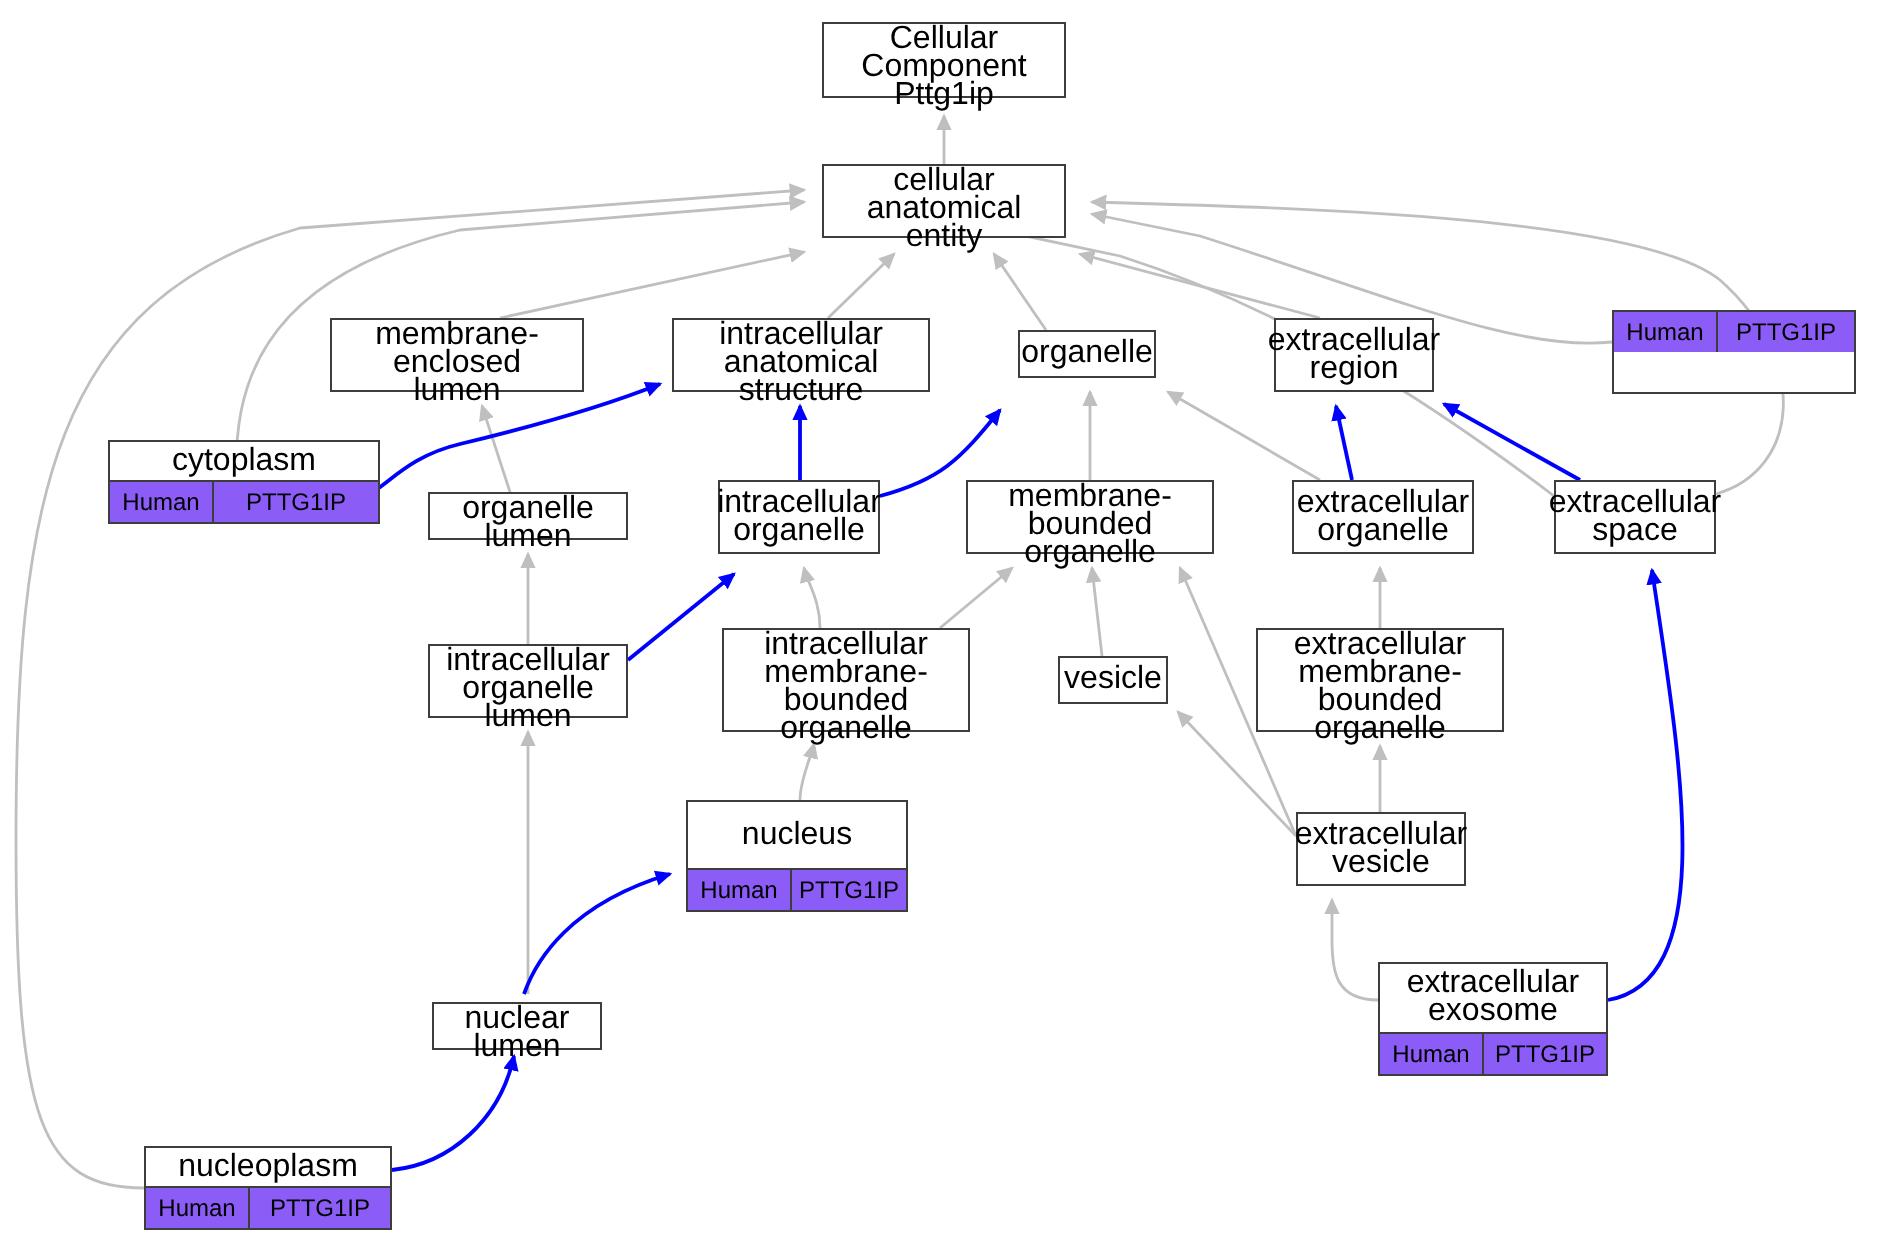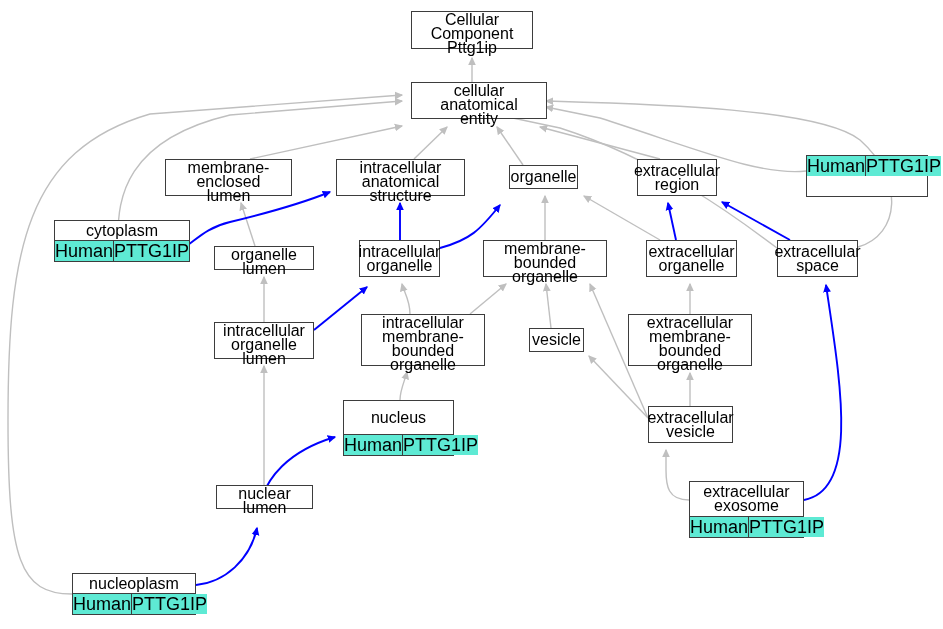--- a/index.html
+++ b/index.html
@@ -33,23 +33,23 @@
   }
   .node.hasgene .title{border-bottom:1.4px solid #3d3d3d;}
   .gene{
     display:flex;
     height:20px;
     flex:0 0 20px;
   }
   .gene .org,.gene .sym{
     flex:1 1 auto;
     display:flex;align-items:center;justify-content:center;
-    background:#5eead4;
+    background:#8b5cf6;
     color:#000000;
-    font-size:18px;
+    font-size:12px;
     line-height:14px;
     box-sizing:border-box;
   }
   .gene .org{border-right:1.4px solid #3d3d3d;flex:0 0 52px;}
 </style>
 </head>
 <body>
 
 <div id="canvas">
 
@@ -102,21 +102,21 @@
       <path d="M196,585 C225,582 250,560 257,528"></path>
       <path d="M314,250 C330,248 340,238 350,220 C360,205 368,200 372,197" stroke="none" marker-end="none"></path>
     </g>
   </svg>
 
   <div class="node" style="left:411px;top:11px;width:122px;height:38px;">
     <div class="title">Cellular Component
 Pttg1ip</div>
   </div>
 
-  <div class="node" style="left:411px;top:82px;width:136px;height:37px;">
+  <div class="node" style="left:411px;top:82px;width:122px;height:37px;">
     <div class="title">cellular anatomical
 entity</div>
   </div>
 
   <div class="node" style="left:165px;top:159px;width:127px;height:37px;">
     <div class="title">membrane-enclosed
 lumen</div>
   </div>
 
   <div class="node" style="left:336px;top:159px;width:129px;height:37px;">
@@ -199,21 +199,21 @@
   </div>
 
   <div class="node hasgene" style="left:343px;top:400px;width:111px;height:56px;">
     <div class="title">nucleus</div>
     <div class="gene">
       <div class="org">Human</div>
       <div class="sym">PTTG1IP</div>
     </div>
   </div>
 
-  <div class="node" style="left:216px;top:485px;width:97px;height:24px;">
+  <div class="node" style="left:216px;top:501px;width:85px;height:24px;">
     <div class="title">nuclear lumen</div>
   </div>
 
   <div class="node hasgene" style="left:689px;top:481px;width:115px;height:57px;">
     <div class="title">extracellular
 exosome</div>
     <div class="gene">
       <div class="org">Human</div>
       <div class="sym">PTTG1IP</div>
     </div>

